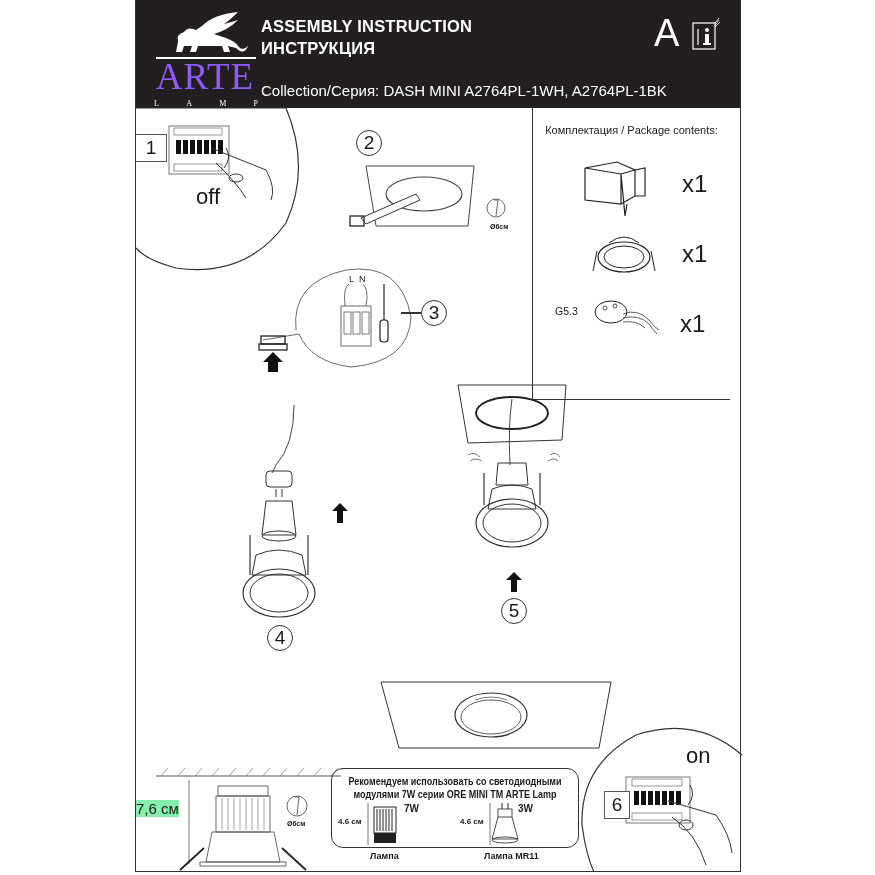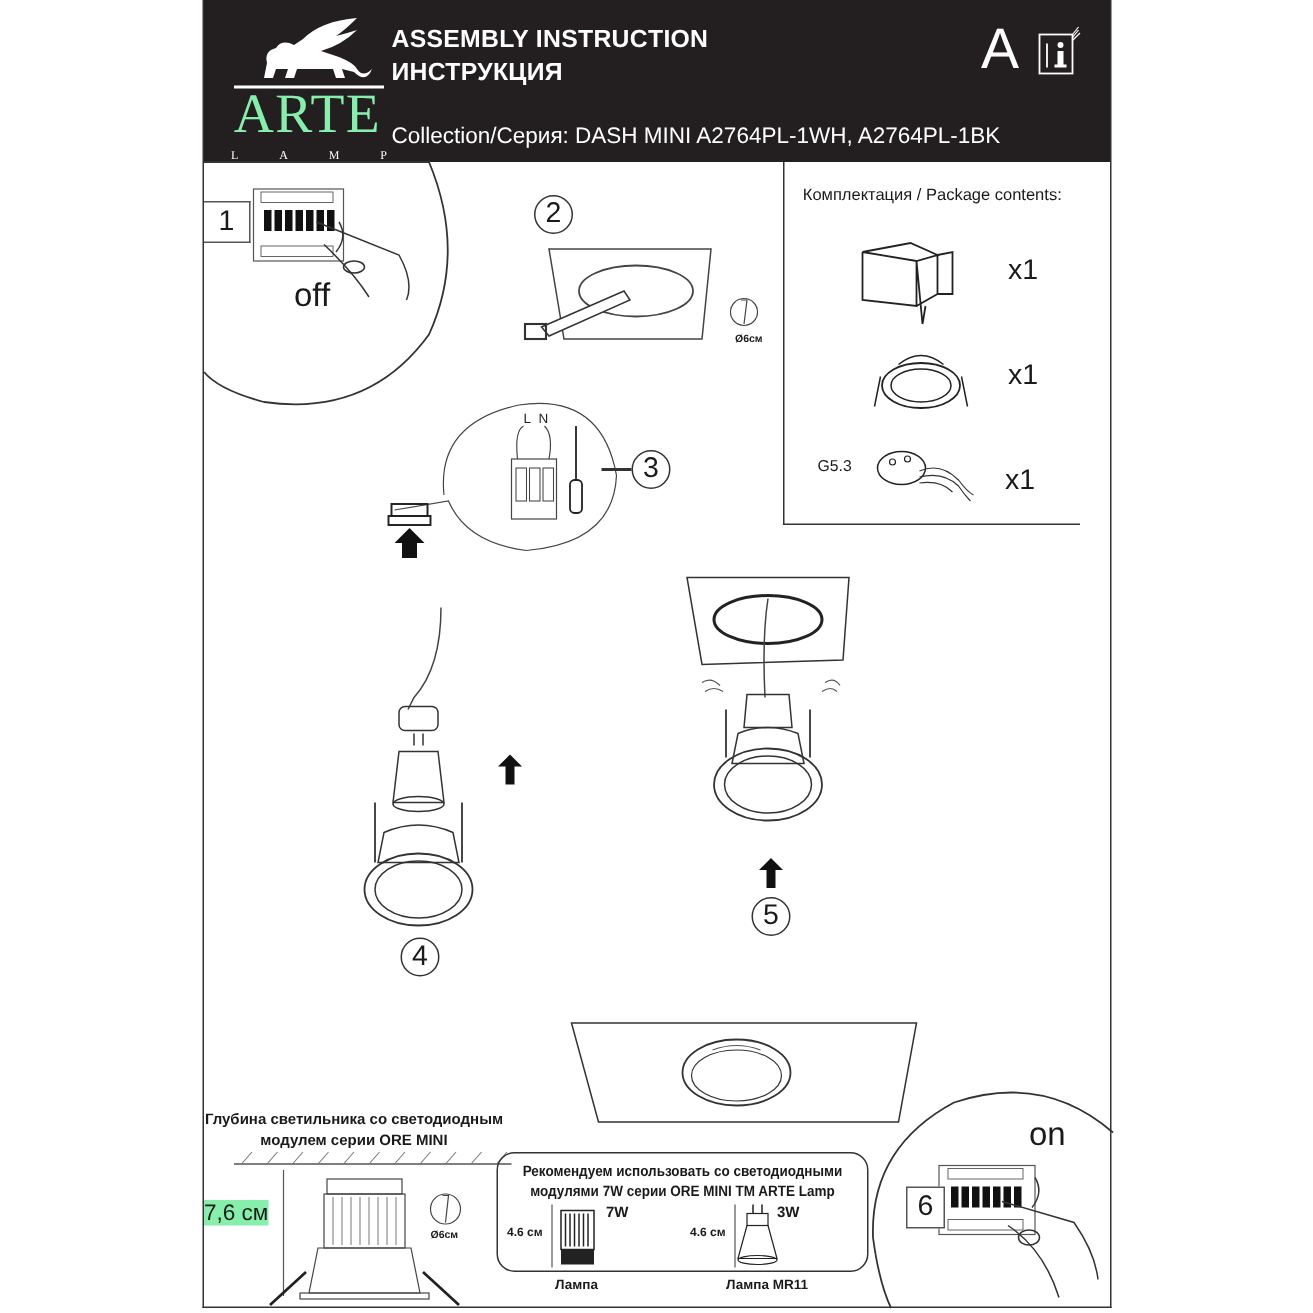--- a/index.html
+++ b/index.html
@@ -1,31 +1,31 @@
 <!DOCTYPE html>
 <html><head>
 <meta charset="utf-8">
 <style>
   html, body { margin:0; padding:0; background:#ffffff; }
   body { width:875px; height:875px; position:relative; overflow:hidden; font-family:"Liberation Sans", sans-serif; color:#1a1a1a; }
   .page { position:absolute; left:135px; top:0; width:606px; height:872px; border:1.5px solid #333; border-top:none; box-sizing:border-box; background:#fff; }
   .header { position:absolute; left:0; top:0; width:100%; height:108px; background:#231f20; color:#fff; }
   .logo { position:absolute; left:14px; top:12px; width:110px; height:92px; }
-  .logo-name { position:absolute; left:2px; top:46px; width:106px; text-align:center; font-family:"Liberation Serif", serif; font-size:37px; letter-spacing:1px; color:#86efac; line-height:1; }
+  .logo-name { position:absolute; left:2px; top:46px; width:106px; text-align:center; font-family:"Liberation Serif", serif; font-size:37px; letter-spacing:1px; color:#8b5cf6; line-height:1; }
   .logo-sub { position:absolute; left:4px; top:87px; width:104px; display:flex; justify-content:space-between; font-family:"Liberation Serif", serif; font-size:8px; color:#fff; }
   .logo-line { position:absolute; left:6px; top:45px; width:100px; height:2px; background:#fff; }
   .h-title { position:absolute; left:125px; top:15px; font-weight:bold; font-size:16.5px; line-height:22px; letter-spacing:0.2px; }
   .h-sub { position:absolute; left:125px; top:82px; font-size:15px; }
   .h-letter { position:absolute; left:518px; top:14px; font-size:38px; line-height:1; }
   .h-book { position:absolute; left:555px; top:15px; width:30px; height:36px; }
   .abs { position:absolute; }
   .num-circle { position:absolute; width:24px; height:24px; border:1.2px solid #333; border-radius:50%; text-align:center; line-height:24px; font-size:19px; background:#fff; }
-  .pkg { position:absolute; left:386px; top:108px; width:198px; height:242px; border-left:1.5px solid #333; border-bottom:1.5px solid #333; box-sizing:border-box;text-decoration:underline; }
+  .pkg { position:absolute; left:396px; top:108px; width:198px; height:292px; border-left:1.5px solid #333; border-bottom:1.5px solid #333; box-sizing:border-box;text-decoration:underline; }
   .pkg-title { position:absolute; left:0; top:16px; width:100%; text-align:center; font-size:11px; }
-  .pkg-qty { position:absolute; font-size:19px;text-align:center; }
+  .pkg-qty { position:absolute; font-size:24px;text-align:center; }
   .pkg-label { position:absolute; font-size:10.5px; }
   .cond { font-family:"Liberation Sans", sans-serif; font-weight:bold; font-stretch:condensed; }
   .rec-box { position:absolute; left:195px; top:768px; width:248px; height:80px; border:1.5px solid #333; border-radius:12px; box-sizing:border-box; }
   .rec-title { position:absolute; left:0; top:6px; width:100%; text-align:center; font-size:10px; font-weight:bold; line-height:13px; transform:scaleX(0.9); }
   .small { font-size:9px; font-weight:bold; }
   .big-text { font-size:22px;margin-left:28px; }
   svg { overflow:visible; }
 </style>
 </head>
 <body>
@@ -179,24 +179,20 @@
   </svg>
   <div class="num-circle" style="left:365px;top:598px;">5</div>
 
   <svg class="abs" style="left:245px;top:680px" width="230" height="70">
     <path d="M0 2 L230 2 L218 68 L18 68 Z" fill="none" stroke="#333" stroke-width="1"></path>
     <ellipse cx="110" cy="35" rx="36" ry="22" fill="none" stroke="#333" stroke-width="1.2"></ellipse>
     <ellipse cx="110" cy="37" rx="30" ry="17" fill="none" stroke="#333" stroke-width="0.8"></ellipse>
     <path d="M94 20 Q110 14 126 20" fill="none" stroke="#555" stroke-width="0.8"></path>
   </svg>
 
-  <div class="abs cond" style="left:0;top:740px;width:200px;text-align:center;font-size:10px;line-height:14px;">
-    <div>Глубина светильника со светодиодным</div>
-    <div>модулем серии ORE MINI</div>
-  </div>
   <svg class="abs" style="left:20px;top:768px" width="185" height="102">
     <line x1="0" y1="8" x2="185" y2="8" stroke="#555" stroke-width="1"></line>
     <g stroke="#777" stroke-width="0.7">
       <line x1="5" y1="8" x2="12" y2="0"></line>
         <line x1="22" y1="8" x2="29" y2="0"></line>
         <line x1="39" y1="8" x2="46" y2="0"></line>
         <line x1="56" y1="8" x2="63" y2="0"></line>
       <line x1="73" y1="8" x2="80" y2="0"></line>
         <line x1="90" y1="8" x2="97" y2="0"></line>
         <line x1="107" y1="8" x2="114" y2="0"></line>

